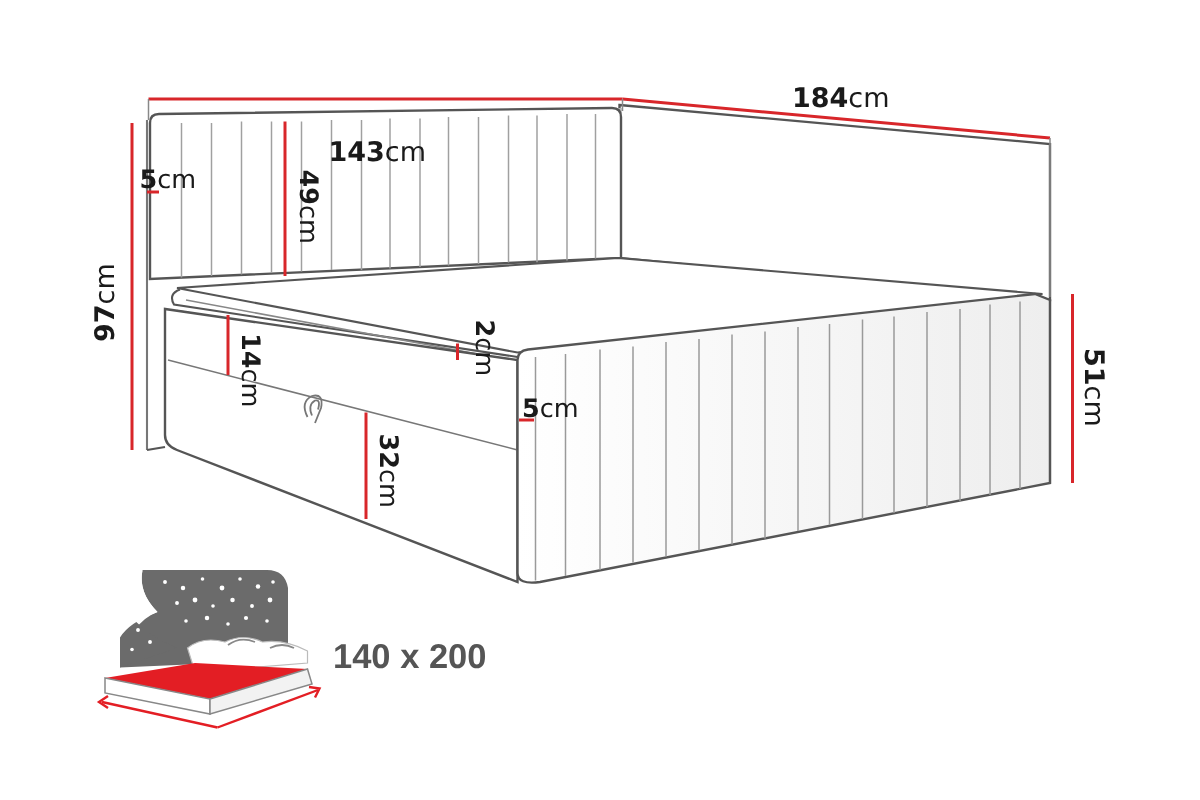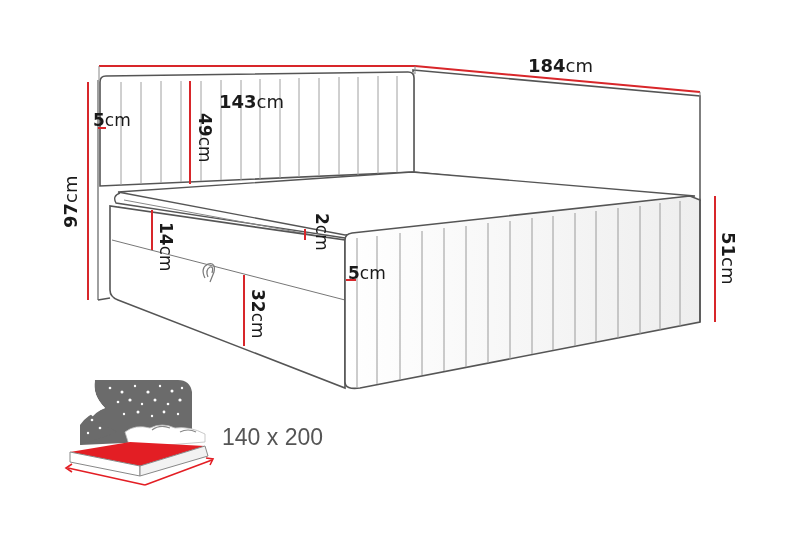--- a/index.html
+++ b/index.html
@@ -4,21 +4,21 @@
   <style>
     html, body { margin: 0; padding: 0; background: #ffffff; }
     body { width: 800px; height: 533px; position: relative; overflow: hidden; font-family: "DejaVu Sans", sans-serif; }
     #stage { position: absolute; left: 0; top: 0; width: 800px; height: 533px; }
     svg { position: absolute; left: 0; top: 0; }
     .lbl { position: absolute; color: #1a1a1a; font-size: 17px; white-space: nowrap; line-height: 1; }
     .lbl b { font-weight: bold; }
     .lbl .u { font-weight: normal; }
     .vert { transform-origin: left top; transform: rotate(90deg); }
     .vert-ccw { transform-origin: left top; transform: rotate(-90deg); }
-    .size-label { position: absolute; left: 222px; top: 424px; font-family: "Liberation Sans", sans-serif; font-size: 23px; font-weight: normal; color: #555555; }
+    .size-label { position: absolute; left: 222px; top: 424px; font-family: "Liberation Sans", sans-serif; font-size: 23px; font-weight: bold; color: #555555; }
   </style>
 </head>
 <body>
 
 <div id="stage">
 
   <svg width="800" height="533" viewBox="0 0 800 533">
     <defs>
       <linearGradient id="shadeR" x1="0" y1="0" x2="1" y2="0">
         <stop offset="0" stop-color="#ffffff"></stop>

